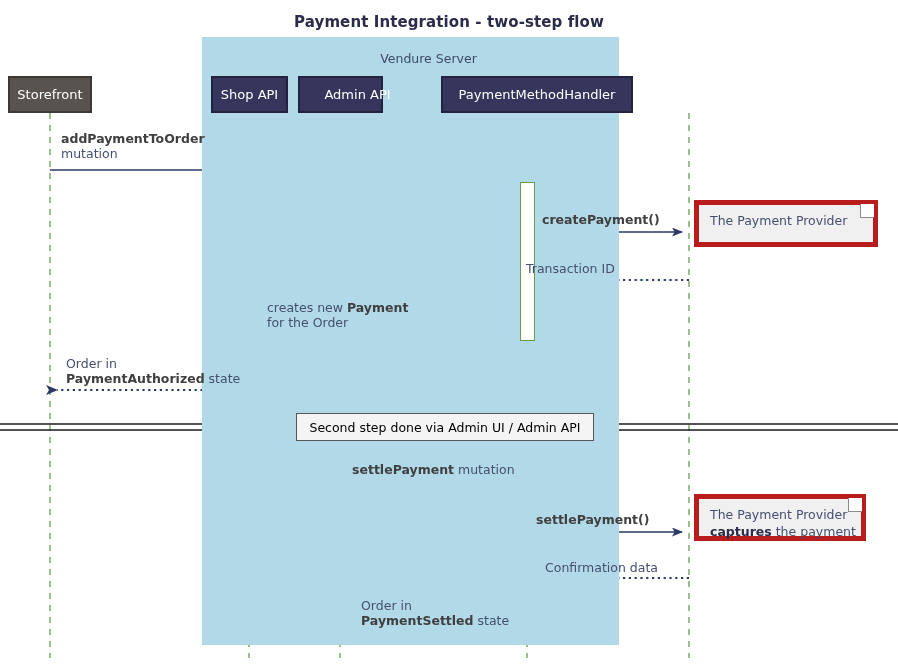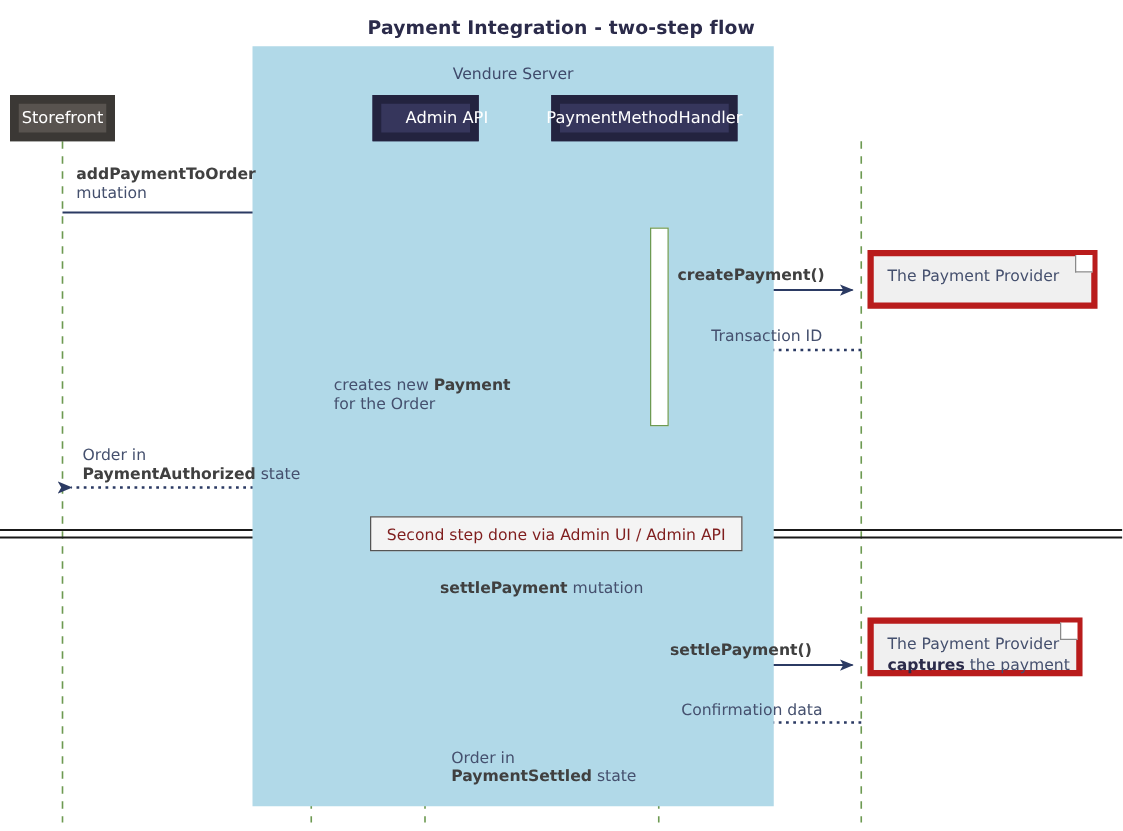--- a/index.html
+++ b/index.html
@@ -38,31 +38,32 @@
   .group-box {
     position: absolute;
     background: #b1d9e8;
     box-sizing: border-box;
   }
   .group-label {
     position: absolute;
     text-align: center;
     font-size: 12.5px;
     color: #3f4a6b;
+    padding-left: 18px;
   }
 
   .participant {
     position: absolute;
     box-sizing: border-box;
     display: flex;
     align-items: center;
     justify-content: center;
     color: #ffffff;
     font-size: 13px;
-    border: 7px solid #fca5a5;
+    border: 2px solid #fca5a5;
     white-space: nowrap;
   }
   .p-dark { background: #36365c; border-color: #23233f; }
   .p-gray { background: #58534f; border-color: #3b3835; }
   .p-teal { background: #2aa3a8; border-color: #1f8387; }
 
   .activation {
     position: absolute;
     background: #ffffff;
     border: 1px solid #6d9a52;
@@ -103,21 +104,21 @@
 
   .divider-box {
     position: absolute;
     background: #f4f4f4;
     border: 1px solid #555555;
     box-sizing: border-box;
     display: flex;
     align-items: center;
     justify-content: center;
     font-size: 12.5px;
-    color: #7f1d1d;
+    color: #000000;
     white-space: nowrap;
   }
 </style>
 </head>
 <body>
 
 <div id="canvas">
 
   <svg id="svg-layer">
     <defs>
@@ -169,37 +170,40 @@
   <div class="diagram-title">Payment Integration - two-step flow</div>
 
   <div class="group-box" style="left:202px; top:37px; width:417px; height:608px;"></div>
   <div class="group-label" style="left:202px; top:51px; width:417px;">Vendure Server</div>
 
   <div class="activation" style="left:520px; top:182px; width:15px; height:159px;"></div>
 
   <div class="participant p-gray" style="left:8px; top:76px; width:84px; height:37px;">
     <span>Storefront</span>
   </div>
+  <div class="participant p-dark" style="left:211px; top:76px; width:77px; height:37px;">
+    <span>Shop API</span>
+  </div>
   <div class="participant p-dark" style="left:298px; top:76px; width:85px; height:37px;padding-left:34px;">
     <span>Admin API</span>
   </div>
-  <div class="participant p-dark" style="left:441px; top:76px; width:149px; height:37px;">
+  <div class="participant p-dark" style="left:441px; top:76px; width:192px; height:37px;">
     <span>PaymentMethodHandler</span>
   </div>
 
   <div class="msg-label" style="left:61px; top:131px;">
     <b>addPaymentToOrder</b><br>
     <span>mutation</span>
   </div>
 
   <div class="msg-label" style="left:542px; top:212px;">
     <b>createPayment()</b>
   </div>
 
-  <div class="msg-label" style="left:569px; top:261px;">
+  <div class="msg-label" style="left:526px; top:261px;">
     <span>Transaction ID</span>
   </div>
 
   <div class="msg-label" style="left:267px; top:300px;">
     <span>creates new </span><b>Payment</b><br>
     <span>for the Order</span>
   </div>
 
   <div class="msg-label" style="left:66px; top:356px;">
     <span>Order in</span><br>

